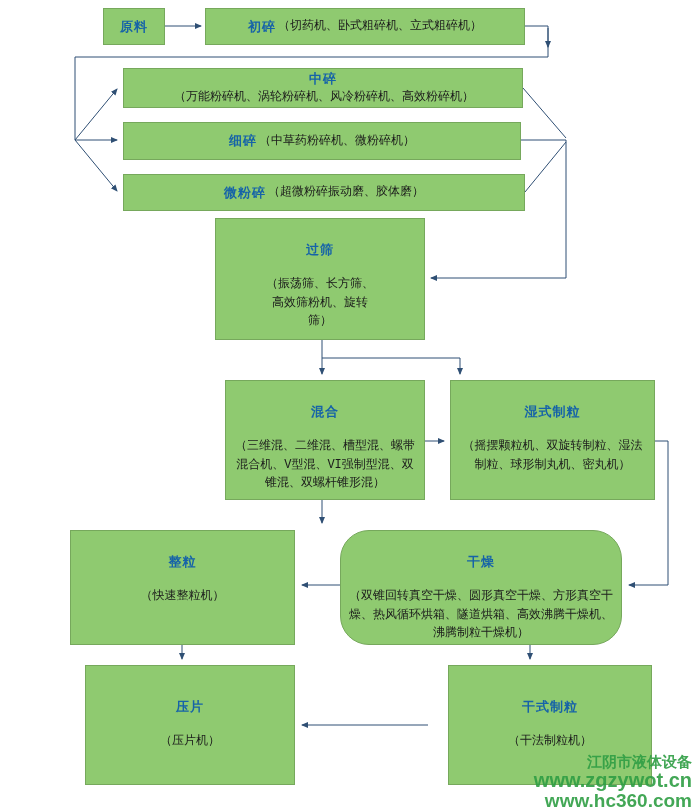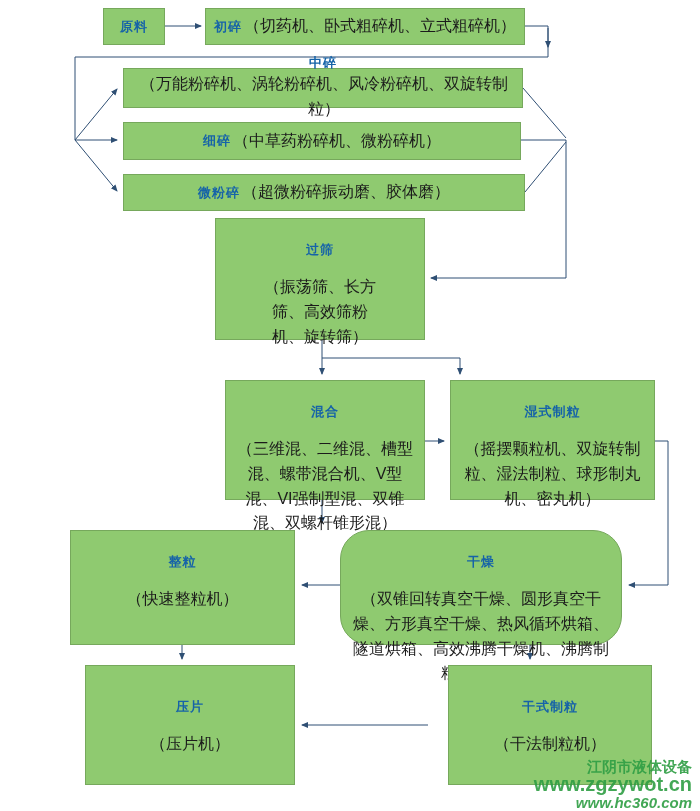--- a/index.html
+++ b/index.html
@@ -20,36 +20,36 @@
     border:1px solid var(--box-border);
     box-sizing:border-box;
     display:flex;
     align-items:center;
     justify-content:center;
     text-align:center;
   }
   .node.inline{flex-direction:row;flex-wrap:nowrap;white-space:normal;padding:2px 6px;}
   .node.stacked{flex-direction:column;justify-content:flex-start;padding-top:22px;}
   .node .title{color:var(--title-color);font-weight:bold;font-size:13px;letter-spacing:1px;}
-  .node .detail{color:var(--detail-color);font-size:16px;line-height:1.55;}
+  .node .detail{color:var(--detail-color);font-size:12px;line-height:1.55;font-family:Liberation Mono, monospace;}
   .node.stacked .detail{margin-top:16px;padding:0 8px;}
   .node.inline .detail{margin-left:2px;}
   .watermark{
     position:absolute;
     right:8px;
     bottom:0px;
     text-align:right;
     color:var(--watermark);
     font-weight:bold;
     opacity:.9;
     line-height:1.05;
   }
   .watermark .wm1{font-size:15px;}
   .watermark .wm2{font-size:20px;}
-  .watermark .wm3{font-size:15px;font-style:italic;}
+  .watermark .wm3{font-size:19px;}
   svg line, svg polyline{stroke:var(--connector);stroke-width:1;fill:none;}
 </style>
 </head>
 <body>
 
 <div class="stage">
 
   <svg class="connectors" viewBox="0 0 700 811" xmlns="http://www.w3.org/2000/svg">
     <defs>
       <marker id="arr" markerWidth="8" markerHeight="8" refX="6" refY="3" orient="auto">
@@ -94,21 +94,21 @@
     <span class="title">原料</span>
   </div>
 
   <div class="node inline" style="left:205px;top:8px;width:320px;height:37px;">
     <span class="title">初碎</span>
     <span class="detail">（切药机、卧式粗碎机、立式粗碎机）</span>
   </div>
 
   <div class="node inline" style="left:123px;top:68px;width:400px;height:40px;flex-direction:column;">
     <span class="title">中碎</span>
-    <span class="detail">（万能粉碎机、涡轮粉碎机、风冷粉碎机、双旋转制粒）</span>
+    <span class="detail">（万能粉碎机、涡轮粉碎机、风冷粉碎机、高效粉碎机）</span>
   </div>
 
   <div class="node inline" style="left:123px;top:122px;width:398px;height:38px;">
     <span class="title">细碎</span>
     <span class="detail">（中草药粉碎机、微粉碎机）</span>
   </div>
 
   <div class="node inline" style="left:123px;top:174px;width:402px;height:37px;">
     <span class="title">微粉碎</span>
     <span class="detail">（超微粉碎振动磨、胶体磨）</span>

